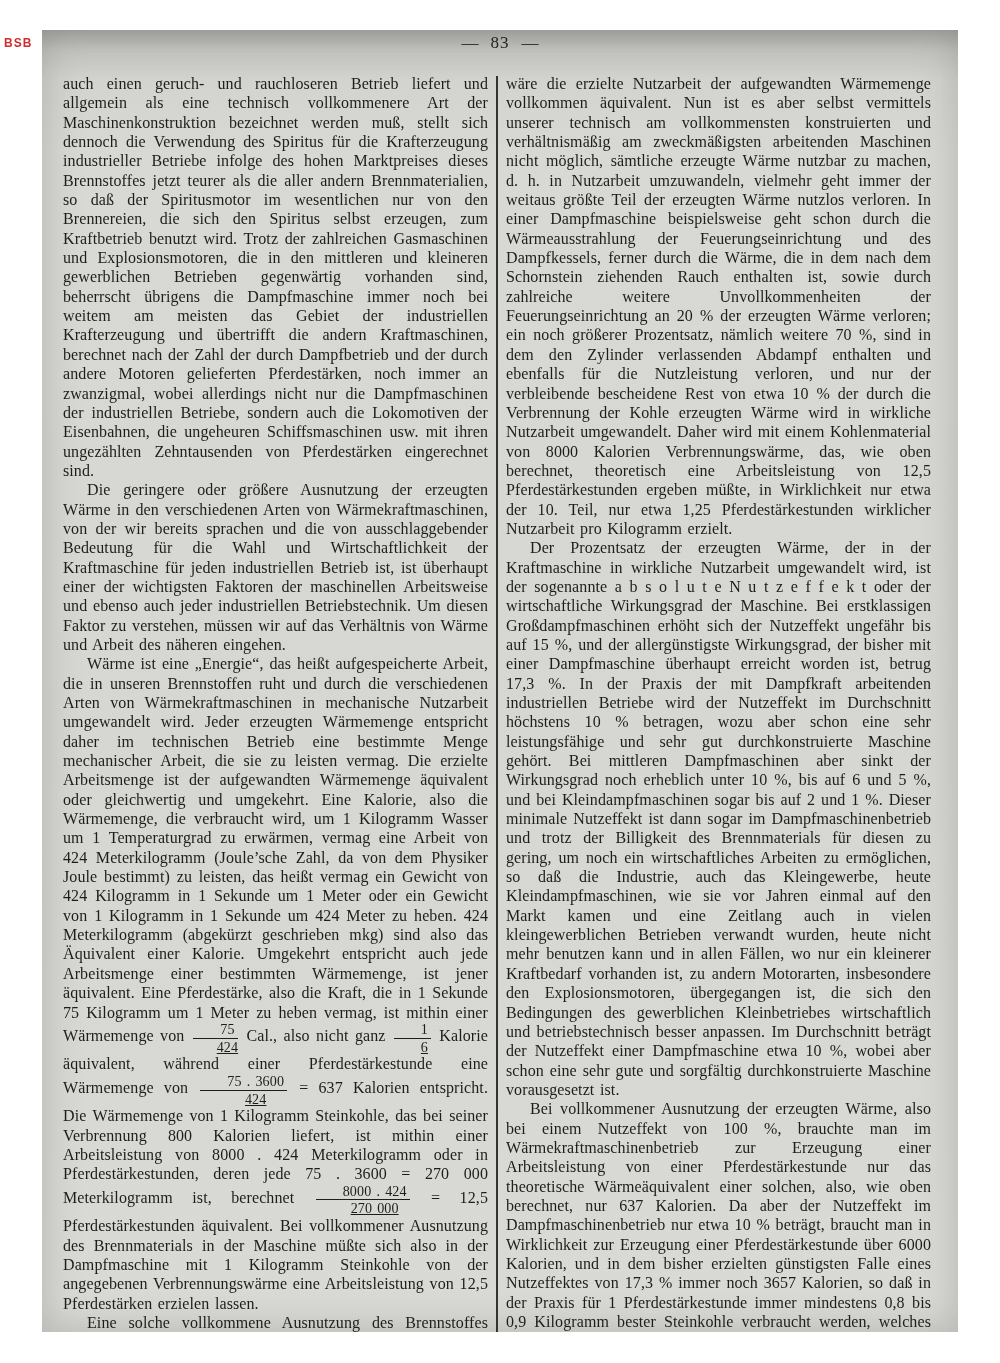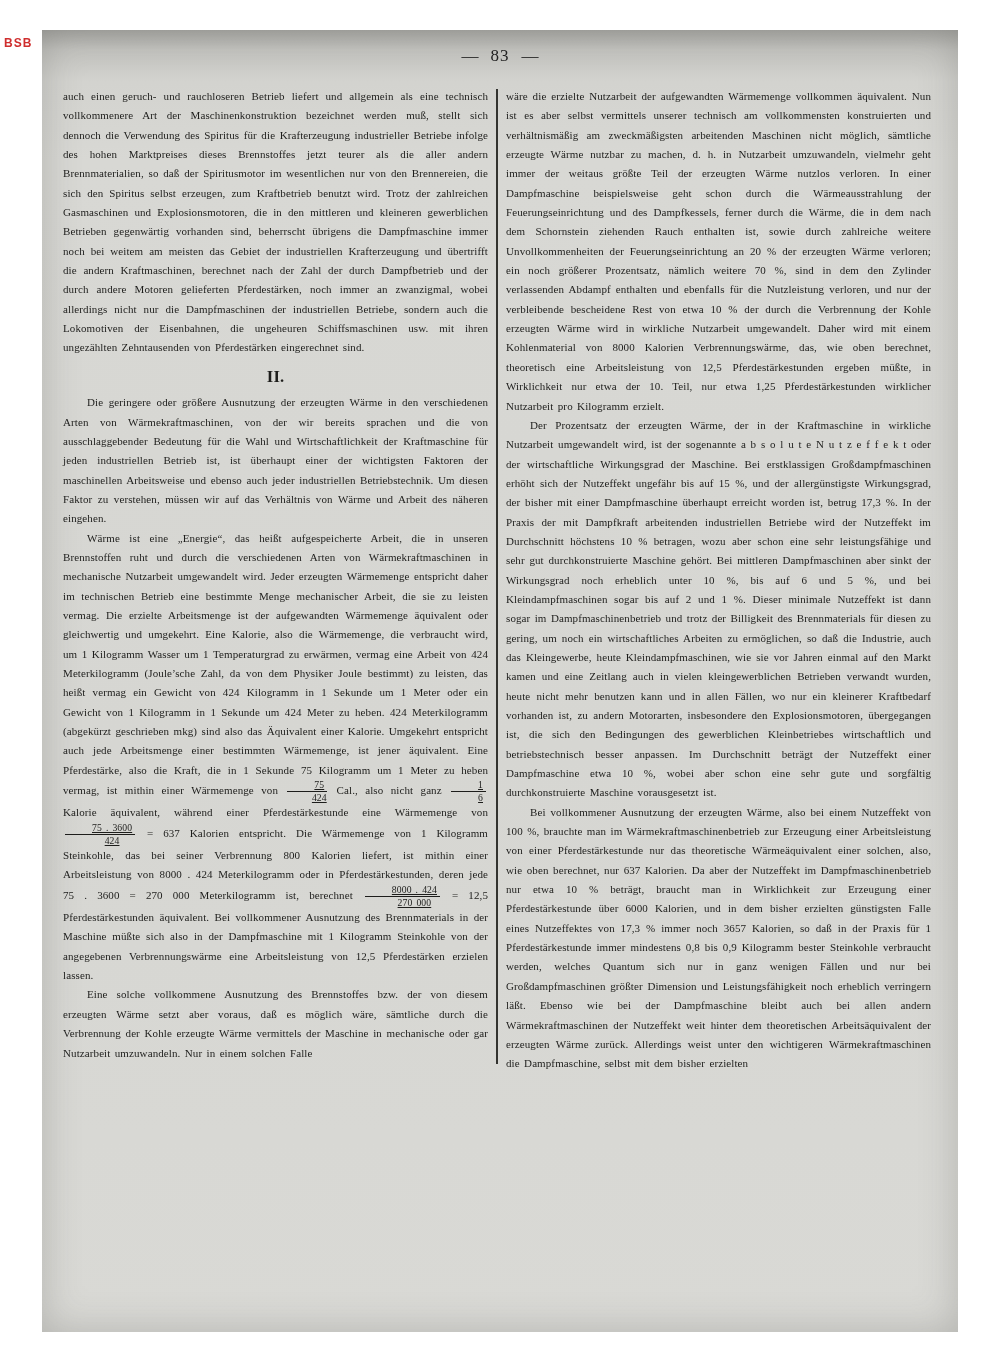--- a/index.html
+++ b/index.html
@@ -18,42 +18,42 @@
   }
   .page{
     position:absolute;left:42px;top:30px;
     width:916px;height:1302px;
     background:linear-gradient(180deg,#a9a9a5 0%,#c3c3bf 1.5%,#d3d3cf 4%,#d8d8d4 10%,#d6d6d2 55%,#d9d9d5 100%);
     box-shadow:inset 0 0 38px rgba(80,80,75,0.28);
     overflow:hidden;
   }
   .page-header{
     text-align:center;
-    padding-top:16px;
+    padding-top:3px;
     font-size:17px;
     color:#222;
   }
   .page-header .dash{margin:0 12px;}
   .page-header .num{letter-spacing:1px;}
   .columns{
     display:flex;
     margin-top:21px;
     padding:0 21px;
   }
   .col{width:425px;}
   .divider{
     width:2px;
     background:#33332f;
     margin:2px 8px 10px 8px;
     align-self:stretch;
   }
   p.para{
     margin:0;
     text-align:justify;
-    font-size:11px;
+    font-size:16px;
     line-height:19.35px;
     color:#1d1d1b;
     letter-spacing:0.1px;
     word-spacing:1.5px;
   }
   p.indent{text-indent:24px;}
   p.heading{
     text-align:center;
     font-weight:bold;
     font-size:16.5px;
@@ -61,36 +61,35 @@
     text-indent:0;
   }
   .frac{
     display:inline-block;
     text-align:center;
     vertical-align:-0.75em;
     line-height:1.05;
     font-size:0.88em;
     margin:0 2px;
   }
-  .frac .num{display:block;border-bottom:1.4px solid #1d1d1b;padding:0 3px 1px 3px;text-decoration:underline;}
+  .frac .num{display:block;border-bottom:1.4px solid #1d1d1b;padding:0 3px 1px 3px;}
   .frac .den{display:block;padding-top:1px;text-decoration:underline;}
 </style>
 </head>
 <body>
 
 <div class="watermark">BSB</div>
 
 <div class="page">
   <div class="page-header">
     <span class="dash">—</span><span class="num">83</span><span class="dash">—</span>
   </div>
   <div class="columns">
     <div class="col">
         <p class="para noindent">auch einen geruch- und rauchloseren Betrieb liefert und allgemein als eine technisch vollkommenere Art der Maschinenkonstruktion bezeichnet werden muß, stellt sich dennoch die Verwendung des Spiritus für die Krafterzeugung industrieller Betriebe infolge des hohen Marktpreises dieses Brennstoffes jetzt teurer als die aller andern Brennmaterialien, so daß der Spiritusmotor im wesentlichen nur von den Brennereien, die sich den Spiritus selbst erzeugen, zum Kraftbetrieb benutzt wird. Trotz der zahlreichen Gasmaschinen und Explosionsmotoren, die in den mittleren und kleineren gewerblichen Betrieben gegenwärtig vorhanden sind, beherrscht übrigens die Dampfmaschine immer noch bei weitem am meisten das Gebiet der industriellen Krafterzeugung und übertrifft die andern Kraftmaschinen, berechnet nach der Zahl der durch Dampfbetrieb und der durch andere Motoren gelieferten Pferdestärken, noch immer an zwanzigmal, wobei allerdings nicht nur die Dampfmaschinen der industriellen Betriebe, sondern auch die Lokomotiven der Eisenbahnen, die ungeheuren Schiffsmaschinen usw. mit ihren ungezählten Zehntausenden von Pferdestärken eingerechnet sind.</p>
-        <p class="para heading">II.</p>
         <p class="para indent">Die geringere oder größere Ausnutzung der erzeugten Wärme in den verschiedenen Arten von Wärmekraftmaschinen, von der wir bereits sprachen und die von ausschlaggebender Bedeutung für die Wahl und Wirtschaftlichkeit der Kraftmaschine für jeden industriellen Betrieb ist, ist überhaupt einer der wichtigsten Faktoren der maschinellen Arbeitsweise und ebenso auch jeder industriellen Betriebstechnik. Um diesen Faktor zu verstehen, müssen wir auf das Verhältnis von Wärme und Arbeit des näheren eingehen.</p>
         <p class="para indent">Wärme ist eine „Energie“, das heißt aufgespeicherte Arbeit, die in unseren Brennstoffen ruht und durch die verschiedenen Arten von Wärmekraftmaschinen in mechanische Nutzarbeit umgewandelt wird. Jeder erzeugten Wärmemenge entspricht daher im technischen Betrieb eine bestimmte Menge mechanischer Arbeit, die sie zu leisten vermag. Die erzielte Arbeitsmenge ist der aufgewandten Wärmemenge äquivalent oder gleichwertig und umgekehrt. Eine Kalorie, also die Wärmemenge, die verbraucht wird, um 1 Kilogramm Wasser um 1 Temperaturgrad zu erwärmen, vermag eine Arbeit von 424 Meterkilogramm (Joule’sche Zahl, da von dem Physiker Joule bestimmt) zu leisten, das heißt vermag ein Gewicht von 424 Kilogramm in 1 Sekunde um 1 Meter oder ein Gewicht von 1 Kilogramm in 1 Sekunde um 424 Meter zu heben. 424 Meterkilogramm (abgekürzt geschrieben mkg) sind also das Äquivalent einer Kalorie. Umgekehrt entspricht auch jede Arbeitsmenge einer bestimmten Wärmemenge, ist jener äquivalent. Eine Pferdestärke, also die Kraft, die in 1 Sekunde 75 Kilogramm um 1 Meter zu heben vermag, ist mithin einer Wärmemenge von <span class="frac"><span class="num">75</span><span class="den">424</span></span> Cal., also nicht ganz <span class="frac"><span class="num">1</span><span class="den">6</span></span> Kalorie äquivalent, während einer Pferdestärkestunde eine Wärmemenge von <span class="frac"><span class="num">75 . 3600</span><span class="den">424</span></span> = 637 Kalorien entspricht. Die Wärmemenge von 1 Kilogramm Steinkohle, das bei seiner Verbrennung 800 Kalorien liefert, ist mithin einer Arbeitsleistung von 8000 . 424 Meterkilogramm oder in Pferdestärkestunden, deren jede 75 . 3600 = 270 000 Meterkilogramm ist, berechnet <span class="frac"><span class="num">8000 . 424</span><span class="den">270 000</span></span> = 12,5 Pferdestärkestunden äquivalent. Bei vollkommener Ausnutzung des Brennmaterials in der Maschine müßte sich also in der Dampfmaschine mit 1 Kilogramm Steinkohle von der angegebenen Verbrennungswärme eine Arbeitsleistung von 12,5 Pferdestärken erzielen lassen.</p>
         <p class="para indent">Eine solche vollkommene Ausnutzung des Brennstoffes bzw. der von diesem erzeugten Wärme setzt aber voraus, daß es möglich wäre, sämtliche durch die Verbrennung der Kohle erzeugte Wärme vermittels der Maschine in mechanische oder gar Nutzarbeit umzuwandeln. Nur in einem solchen Falle</p>
       </div>
     <div class="divider"></div>
     <div class="col">
         <p class="para noindent">wäre die erzielte Nutzarbeit der aufgewandten Wärmemenge vollkommen äquivalent. Nun ist es aber selbst vermittels unserer technisch am vollkommensten konstruierten und verhältnismäßig am zweckmäßigsten arbeitenden Maschinen nicht möglich, sämtliche erzeugte Wärme nutzbar zu machen, d. h. in Nutzarbeit umzuwandeln, vielmehr geht immer der weitaus größte Teil der erzeugten Wärme nutzlos verloren. In einer Dampfmaschine beispielsweise geht schon durch die Wärmeausstrahlung der Feuerungseinrichtung und des Dampfkessels, ferner durch die Wärme, die in dem nach dem Schornstein ziehenden Rauch enthalten ist, sowie durch zahlreiche weitere Unvollkommenheiten der Feuerungseinrichtung an 20 % der erzeugten Wärme verloren; ein noch größerer Prozentsatz, nämlich weitere 70 %, sind in dem den Zylinder verlassenden Abdampf enthalten und ebenfalls für die Nutzleistung verloren, und nur der verbleibende bescheidene Rest von etwa 10 % der durch die Verbrennung der Kohle erzeugten Wärme wird in wirkliche Nutzarbeit umgewandelt. Daher wird mit einem Kohlenmaterial von 8000 Kalorien Verbrennungswärme, das, wie oben berechnet, theoretisch eine Arbeitsleistung von 12,5 Pferdestärkestunden ergeben müßte, in Wirklichkeit nur etwa der 10. Teil, nur etwa 1,25 Pferdestärkestunden wirklicher Nutzarbeit pro Kilogramm erzielt.</p>
         <p class="para indent">Der Prozentsatz der erzeugten Wärme, der in der Kraftmaschine in wirkliche Nutzarbeit umgewandelt wird, ist der sogenannte a b s o l u t e  N u t z e f f e k t oder der wirtschaftliche Wirkungsgrad der Maschine. Bei erstklassigen Großdampfmaschinen erhöht sich der Nutzeffekt ungefähr bis auf 15 %, und der allergünstigste Wirkungsgrad, der bisher mit einer Dampfmaschine überhaupt erreicht worden ist, betrug 17,3 %. In der Praxis der mit Dampfkraft arbeitenden industriellen Betriebe wird der Nutzeffekt im Durchschnitt höchstens 10 % betragen, wozu aber schon eine sehr leistungsfähige und sehr gut durchkonstruierte Maschine gehört. Bei mittleren Dampfmaschinen aber sinkt der Wirkungsgrad noch erheblich unter 10 %, bis auf 6 und 5 %, und bei Kleindampfmaschinen sogar bis auf 2 und 1 %. Dieser minimale Nutzeffekt ist dann sogar im Dampfmaschinenbetrieb und trotz der Billigkeit des Brennmaterials für diesen zu gering, um noch ein wirtschaftliches Arbeiten zu ermöglichen, so daß die Industrie, auch das Kleingewerbe, heute Kleindampfmaschinen, wie sie vor Jahren einmal auf den Markt kamen und eine Zeitlang auch in vielen kleingewerblichen Betrieben verwandt wurden, heute nicht mehr benutzen kann und in allen Fällen, wo nur ein kleinerer Kraftbedarf vorhanden ist, zu andern Motorarten, insbesondere den Explosionsmotoren, übergegangen ist, die sich den Bedingungen des gewerblichen Kleinbetriebes wirtschaftlich und betriebstechnisch besser anpassen. Im Durchschnitt beträgt der Nutzeffekt einer Dampfmaschine etwa 10 %, wobei aber schon eine sehr gute und sorgfältig durchkonstruierte Maschine vorausgesetzt ist.</p>
         <p class="para indent">Bei vollkommener Ausnutzung der erzeugten Wärme, also bei einem Nutzeffekt von 100 %, brauchte man im Wärmekraftmaschinenbetrieb zur Erzeugung einer Arbeitsleistung von einer Pferdestärkestunde nur das theoretische Wärmeäquivalent einer solchen, also, wie oben berechnet, nur 637 Kalorien. Da aber der Nutzeffekt im Dampfmaschinenbetrieb nur etwa 10 % beträgt, braucht man in Wirklichkeit zur Erzeugung einer Pferdestärkestunde über 6000 Kalorien, und in dem bisher erzielten günstigsten Falle eines Nutzeffektes von 17,3 % immer noch 3657 Kalorien, so daß in der Praxis für 1 Pferdestärkestunde immer mindestens 0,8 bis 0,9 Kilogramm bester Steinkohle verbraucht werden, welches Quantum sich nur in ganz wenigen Fällen und nur bei Großdampfmaschinen größter Dimension und Leistungsfähigkeit noch erheblich verringern läßt. Ebenso wie bei der Dampfmaschine bleibt auch bei allen andern Wärmekraftmaschinen der Nutzeffekt weit hinter dem theoretischen Arbeitsäquivalent der erzeugten Wärme zurück. Allerdings weist unter den wichtigeren Wärmekraftmaschinen die Dampfmaschine, selbst mit dem bisher erzielten</p>
       </div>

